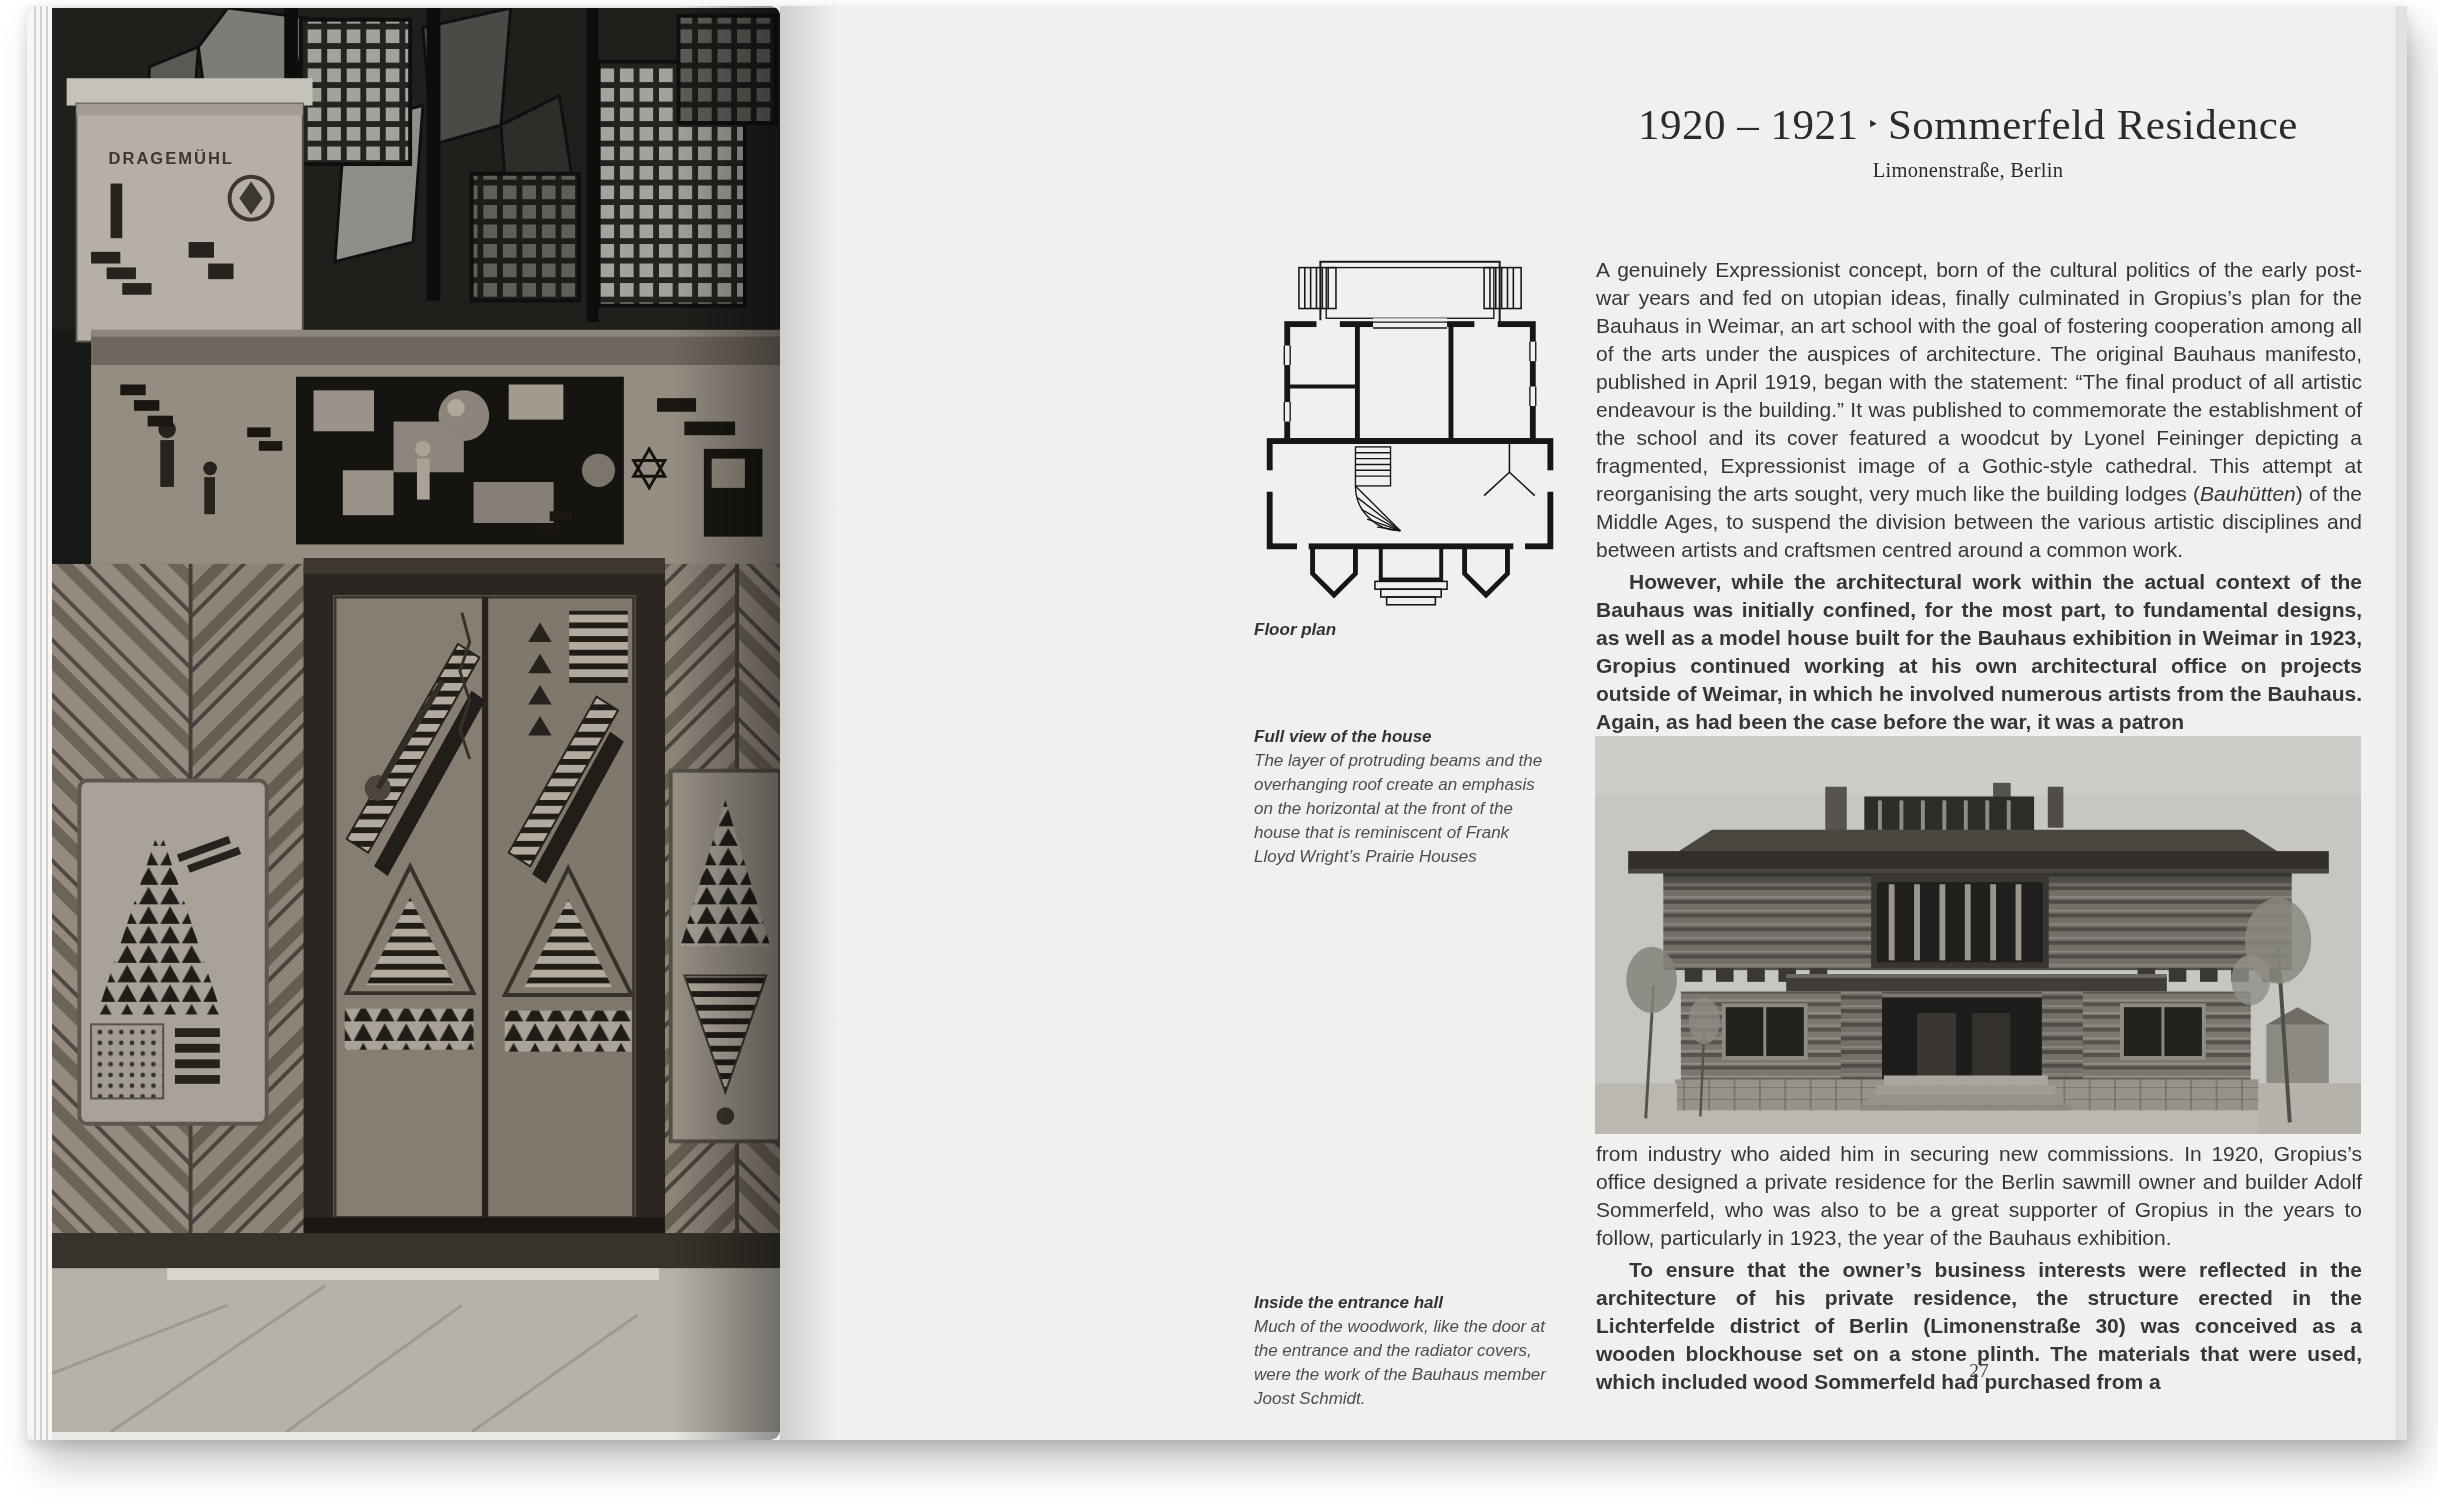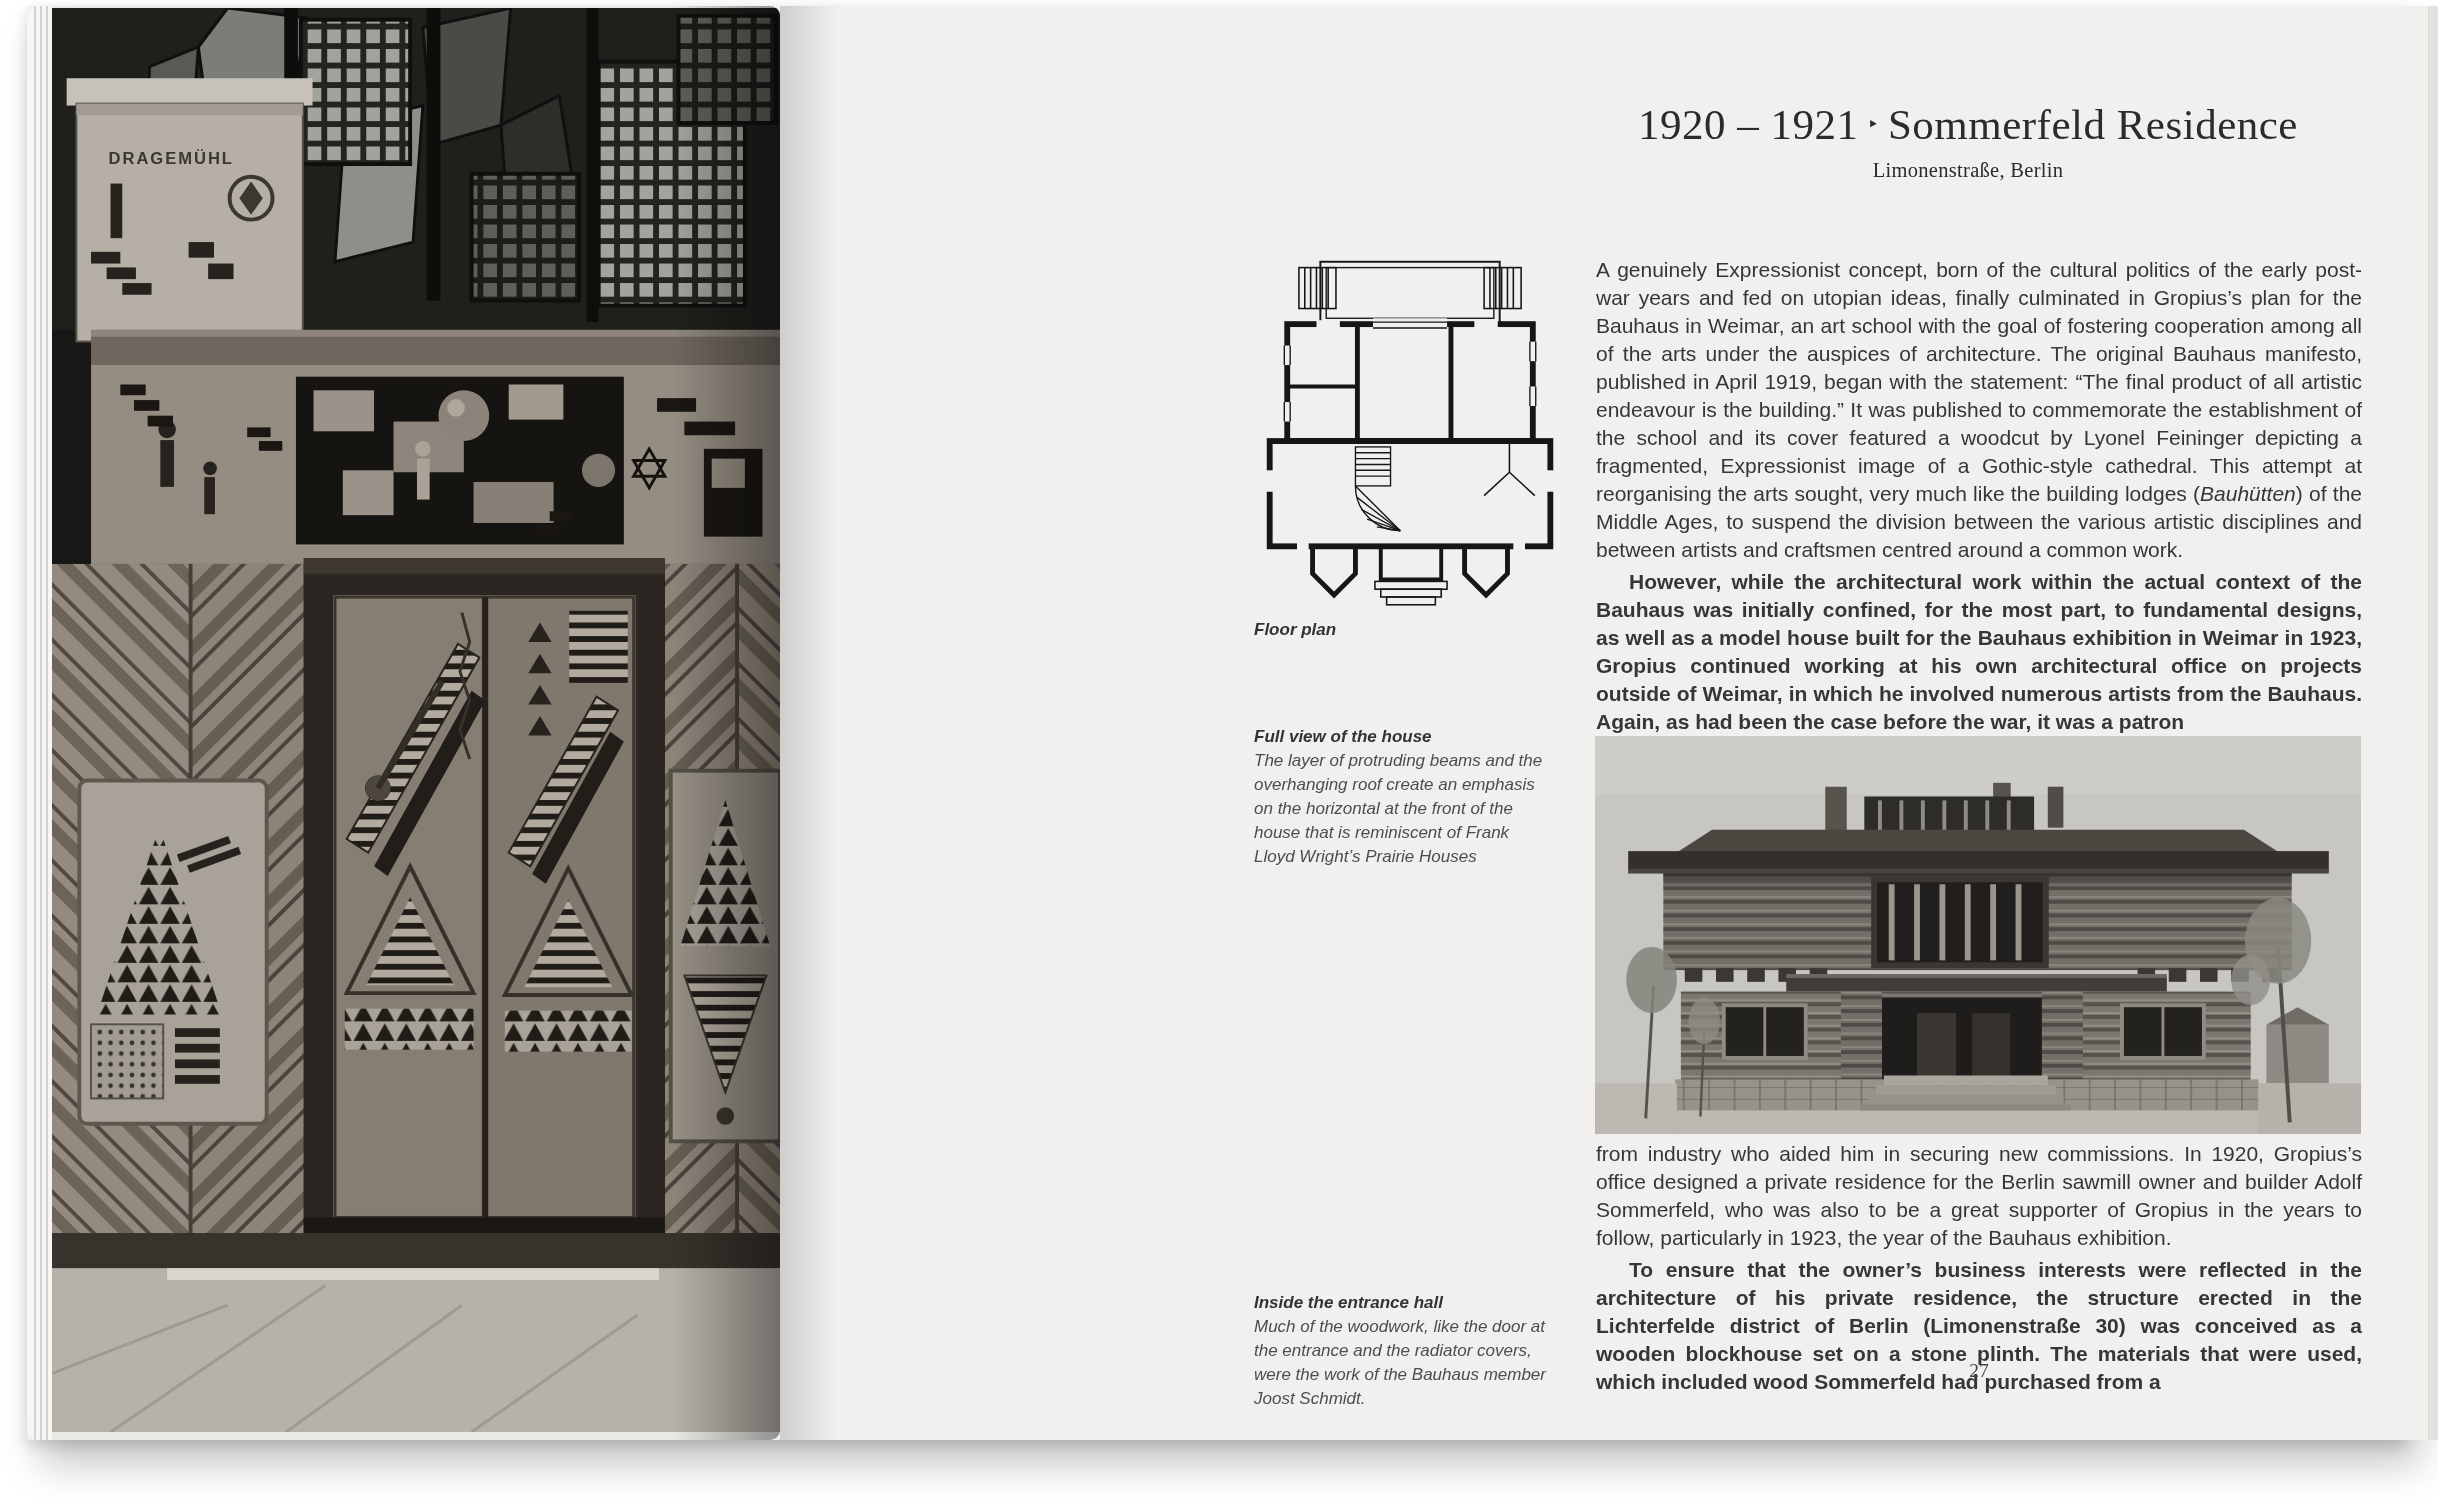--- a/index.html
+++ b/index.html
@@ -8,21 +8,21 @@
   .book{position:absolute;left:27px;top:5.9px;width:2380px;height:1434px;background:#f1f0ee;
         border-radius:2.9px;box-shadow:13.7px 25px 39px rgba(0,0,0,.22),0 5.9px 13.7px rgba(0,0,0,.14);}
   
   .left-page{position:absolute;left:0;top:0;width:753px;height:100%;background:#e9e8e5;overflow:hidden;border-radius:10px;}
   .page-edges{position:absolute;left:0;top:0;width:25px;height:100%;background:#f7f6f4;}
   .page-edges i{position:absolute;top:0;height:100%;width:2px;background:#d2d1cf;display:block;}
   .photo-hall{position:absolute;left:25px;top:2px;width:728px;height:1424px;}
   .gutter-l{position:absolute;left:646px;top:0;width:107px;height:100%;
             background:linear-gradient(to right,rgba(0,0,0,0),rgba(0,0,0,.38));pointer-events:none;}
   
-  .right-page{position:absolute;left:753px;top:0;width:1627px;height:100%;background:#f1f0ee;padding-left:32px;}
+  .right-page{position:absolute;left:753px;top:0;width:1627px;height:100%;background:#f1f0ee;}
   .gutter-r{position:absolute;left:0;top:0;width:59px;height:100%;
             background:linear-gradient(to right,rgba(0,0,0,.14),rgba(0,0,0,0));}
   .edge-r{position:absolute;right:0;top:0;width:9.8px;height:100%;background:#e2e1de;border-left:1px solid #d8d7d4;}
 
   .title-block{position:absolute;left:788px;top:94px;width:800px;text-align:center;color:#2b2b2b;}
   .title-line{font-family:"Liberation Serif",serif;font-size:43px;letter-spacing:0.5px;white-space:nowrap;}
   .title-line .sep{font-size:25px;vertical-align:5.9px;padding:0 9.8px;}
   .subtitle{font-family:"Liberation Serif",serif;font-size:20.5px;font-weight:normal;margin-top:9.8px;letter-spacing:0.3px;}
 
   .floorplan{position:absolute;left:478px;top:234px;width:306px;height:369px;}

